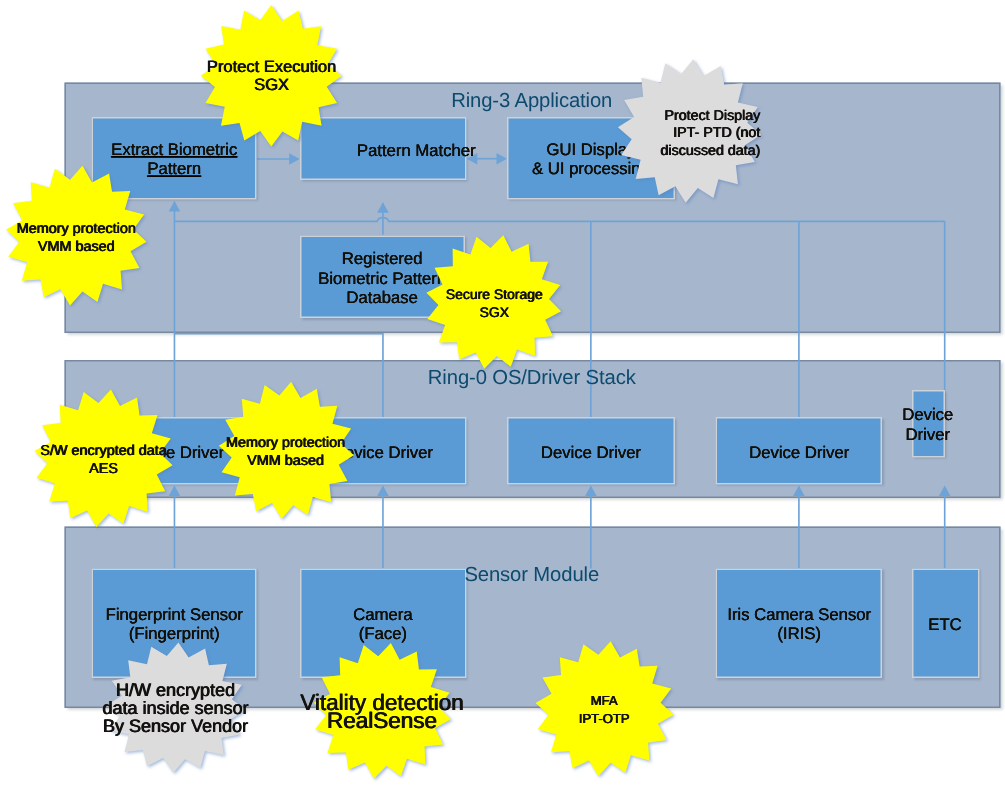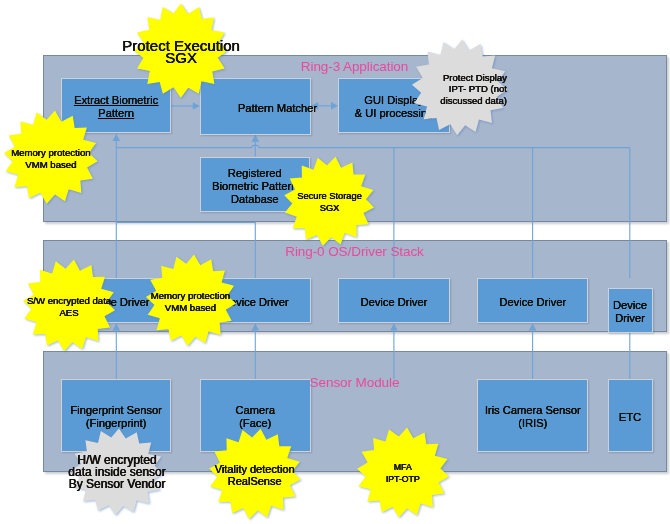--- a/index.html
+++ b/index.html
@@ -1,21 +1,21 @@
 <!DOCTYPE html>
 <html><head>
 <meta charset="utf-8">
 <style>
 
 html,body{margin:0;padding:0;}
 body{width:670px;height:524px;background:#ffffff;overflow:hidden;
   font-family:"Liberation Sans",sans-serif;-webkit-font-smoothing:antialiased;}
 #stage{position:relative;width:670px;height:524px;}
 .band{position:absolute;background:#a6b6cd;border:1px solid #76899f;box-sizing:border-box;box-shadow:1.5px 1.5px 2px rgba(20,30,50,0.22);}
-.band-title{position:absolute;text-align:center;color:#ec4899;font-size:13.5px;line-height:15px;white-space:nowrap;letter-spacing:-0.08px;}
+.band-title{position:absolute;text-align:center;color:#0c4a6e;font-size:13.5px;line-height:15px;white-space:nowrap;letter-spacing:-0.08px;}
 .bx{position:absolute;background:#5b9bd5;border:1px solid #cdd2d8;box-sizing:border-box;
     display:flex;align-items:center;justify-content:center;box-shadow:1px 1px 1.5px rgba(20,30,50,0.18);padding-top:3.6px;}
 .bxl{display:block;text-align:center;color:#121008;font-size:11.2px;line-height:13.0px;letter-spacing:-0.03px;text-shadow:0.1px 0 0 currentColor,-0.1px 0 0 currentColor;}
 .bxl span{display:block;white-space:nowrap;}
 svg.conn{position:absolute;left:0;top:0;width:670px;height:524px;overflow:visible;}
 .star{position:absolute;}
 .star>svg{position:absolute;left:0;top:0;filter:drop-shadow(1px 1.4px 1.1px rgba(90,130,190,0.55));}
 .star .lbl{position:absolute;left:0;top:0;width:100%;height:100%;
   display:flex;flex-direction:column;align-items:center;justify-content:center;
   text-align:center;color:#141210;font-weight:400;text-shadow:0.28px 0 0 currentColor,-0.28px 0 0 currentColor;}
@@ -54,21 +54,21 @@
 <path stroke="#6ea3d8" stroke-width="1.1" fill="none" d="M316,105.8 L333,105.8"></path>
 <path fill="#6ea3d8" stroke="none" d="M331.0,101.95 L338.0,105.8 L331.0,109.64999999999999 Z"></path>
 <path fill="#6ea3d8" stroke="none" d="M318.2,101.95 L311.2,105.8 L318.2,109.64999999999999 Z"></path>
 </svg>
 <div class="bx" style="left:61.0px;top:78.3px;width:110.3px;height:54.3px;text-decoration:underline;">
       <span class="bxl">
         <span>Extract Biometric</span>
         <span>Pattern</span>
       </span>
     </div>
-<div class="bx" style="left:200.0px;top:78.3px;width:111.0px;height:57px;padding-left:44px;">
+<div class="bx" style="left:200.0px;top:78.3px;width:111.0px;height:42px;padding-left:44px;">
       <span class="bxl">
         <span>Pattern Matcher</span>
       </span>
     </div>
 <div class="bx" style="left:338.3px;top:78.3px;width:111.3px;height:54.3px;">
       <span class="bxl">
         <span>GUI Display</span>
         <span>&amp; UI processing</span>
       </span>
     </div>
@@ -92,21 +92,21 @@
 <div class="bx" style="left:338.3px;top:278.0px;width:111.3px;height:45.0px;">
       <span class="bxl">
         <span>Device Driver</span>
       </span>
     </div>
 <div class="bx" style="left:477.3px;top:278.0px;width:111.0px;height:45.0px;">
       <span class="bxl">
         <span>Device Driver</span>
       </span>
     </div>
-<div class="bx" style="left:607.5px;top:288px;width:45.0px;height:45.0px;">
+<div class="bx" style="left:607.5px;top:260px;width:22px;height:45.0px;">
       <span class="bxl">
         <span>Device</span>
         <span>Driver</span>
       </span>
     </div>
 <div class="bx" style="left:61.0px;top:379.0px;width:110.3px;height:72.8px;">
       <span class="bxl">
         <span>Fingerprint Sensor</span>
         <span>(Fingerprint)</span>
       </span>
@@ -128,21 +128,21 @@
         <span>(IRIS)</span>
       </span>
     </div>
 <div class="band-title" style="left:42.5px;width:624.0px;top:59.4px;">Ring-3 Application</div>
 <div class="band-title" style="left:42.5px;width:624.0px;top:243.9px;">Ring-0 OS/Driver Stack</div>
 <div class="band-title" style="left:42.5px;width:624.0px;top:354.9px;margin-top:20px;">Sensor Module</div>
 <div class="star" style="left:134.4px;top:3.8px;width:93.4px;height:92.8px;">
       <svg viewBox="0 0 100 100" width="95.70" height="95.08" preserveAspectRatio="none" style="left:-1.15px;top:-1.14px;">
         <path d="M50.0,0.4L57.64,11.57L68.98,4.18L72.11,16.92L84.72,15.28L82.07,28.57L95.82,31.02L89.22,42.2L99.1,50.0L88.63,57.68L95.82,68.98L82.91,71.99L85.07,85.07L71.54,82.24L68.79,95.37L57.76,89.02L50.0,99.6L42.32,88.63L31.21,95.37L27.89,83.08L14.93,85.07L17.59,71.65L4.18,68.98L10.78,57.8L0.9,50.0L11.57,42.36L4.18,31.02L17.09,28.01L15.1,15.1L28.46,17.76L31.02,4.18L42.24,10.98Z" fill="#ffff00"></path>
       </svg>
-      <div class="lbl" style="font-size:15px;line-height:11.8px;padding-top:1.6px;">
+      <div class="lbl" style="font-size:11px;line-height:11.8px;padding-top:1.6px;">
         <span>Protect Execution</span>
         <span>SGX</span>
       </div>
     </div>
 <div class="star" style="left:4.2px;top:111.0px;width:93.4px;height:92.0px;">
       <svg viewBox="0 0 100 100" width="95.70" height="94.26" preserveAspectRatio="none" style="left:-1.15px;top:-1.13px;">
         <path d="M54.32,0.59L60.96,12.39L72.9,6.0L74.9,18.97L87.62,18.44L83.82,31.45L97.3,35.08L89.75,45.65L98.92,54.28L87.81,61.02L94.0,72.9L80.87,74.78L81.88,88.0L68.65,83.99L64.77,96.83L54.33,89.55L45.68,99.41L38.98,87.81L27.33,93.56L25.1,81.03L12.0,81.88L15.83,68.75L2.7,64.92L10.25,54.35L1.08,45.72L12.39,39.04L6.0,27.1L19.13,25.22L18.28,12.19L31.35,16.01L35.08,2.7L45.67,10.45Z" fill="#ffff00"></path>
       </svg>
       <div class="lbl" style="font-size:9.6px;line-height:11.8px;padding-top:1.6px;">
         <span>Memory protection</span>
@@ -193,21 +193,21 @@
       <div class="lbl" style="font-size:12px;line-height:11.8px;padding-top:1.6px;">
         <span>H/W encrypted</span>
         <span>data inside sensor</span>
         <span>By Sensor Vendor</span>
       </div>
     </div>
 <div class="star" style="left:208.9px;top:428.9px;width:91.6px;height:89.7px;">
       <svg viewBox="0 0 100 100" width="93.85" height="91.91" preserveAspectRatio="none" style="left:-1.13px;top:-1.10px;">
         <path d="M56.04,0.77L62.27,12.79L74.42,6.83L75.97,19.86L88.69,19.77L84.44,32.64L97.8,36.74L89.88,47.04L98.74,55.98L87.4,62.33L93.17,74.42L79.99,75.84L80.54,89.09L67.45,84.62L63.12,97.32L52.95,89.68L43.96,99.23L37.67,87.4L25.82,92.74L24.03,80.14L10.91,80.54L15.2,67.54L2.2,63.26L10.12,52.96L1.26,44.02L12.79,37.73L6.83,25.58L20.01,24.16L19.62,11.11L32.55,15.38L36.74,2.2L47.05,10.32Z" fill="#ffff00"></path>
       </svg>
-      <div class="lbl" style="font-size:11px;line-height:12.7px;padding-top:1.6px;">
+      <div class="lbl" style="font-size:15px;line-height:12.7px;padding-top:1.6px;">
         <span>Vitality detection</span>
         <span>RealSense</span>
       </div>
     </div>
 <div class="star" style="left:356.9px;top:428.3px;width:91.8px;height:88.9px;">
       <svg viewBox="0 0 100 100" width="94.06" height="91.09" preserveAspectRatio="none" style="left:-1.13px;top:-1.09px;">
         <path d="M54.32,0.59L60.96,12.39L72.9,6.0L74.9,18.97L87.62,18.44L83.82,31.45L97.3,35.08L89.75,45.65L98.92,54.28L87.81,61.02L94.0,72.9L80.87,74.78L81.88,88.0L68.65,83.99L64.77,96.83L54.33,89.55L45.68,99.41L38.98,87.81L27.33,93.56L25.1,81.03L12.0,81.88L15.83,68.75L2.7,64.92L10.25,54.35L1.08,45.72L12.39,39.04L6.0,27.1L19.13,25.22L18.28,12.19L31.35,16.01L35.08,2.7L45.67,10.45Z" fill="#ffff00"></path>
       </svg>
       <div class="lbl" style="font-size:8.7px;line-height:11.9px;padding-top:1.6px;">
         <span>MFA</span>

